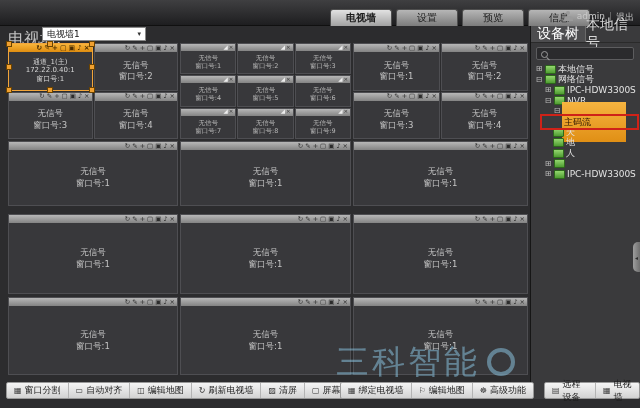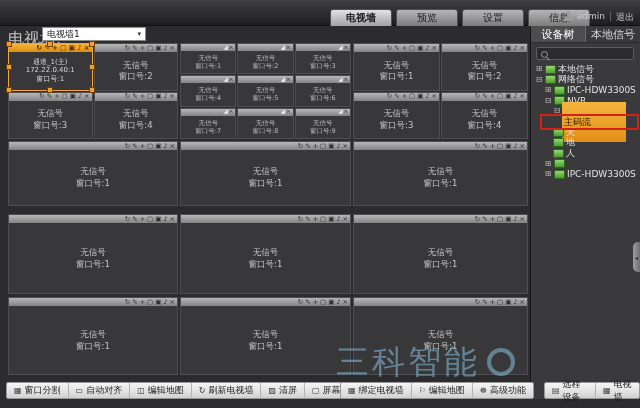--- a/index.html
+++ b/index.html
@@ -46,21 +46,21 @@
   .window.selected .win-header{background:linear-gradient(#f7b43a,#df8d10)}
   .window.selected .wicon{color:#4c2e00;font-weight:bold;font-size:7px}
   .window.selected .win-body{font-size:7px;gap:0;color:#d6d6d6}
   .sel-handle{position:absolute;width:4px;height:4px;background:#f0a030;border:1px solid #6b4300;z-index:6}
   .h-tl{left:-3px;top:-3px}.h-tm{left:calc(50% - 3px);top:-3px}.h-tr{right:-3px;top:-3px}
   .h-ml{left:-3px;top:calc(50% - 3px)}.h-mr{right:-3px;top:calc(50% - 3px)}
   .h-bl{left:-3px;bottom:-3px}.h-bm{left:calc(50% - 3px);bottom:-3px}.h-br{right:-3px;bottom:-3px}
   
   .sidebar{position:absolute;left:530px;top:26px;width:110px;height:373px;background:#3a3a3c;
     border-left:1px solid #161616;box-sizing:border-box}
-  .side-tabs{display:flex;height:16px;border-bottom:1px solid #2a2a2a;font-size:11px;color:#d8d8d8}
+  .side-tabs{display:flex;height:16px;border-bottom:1px solid #2a2a2a;font-size:14px;color:#d8d8d8}
   .side-tab{flex:1;display:flex;align-items:center;justify-content:center;cursor:pointer}
   .side-tab.active{background:#4d4d4f;color:#fff}
   .side-tab + .side-tab{border-left:1px solid #6a6a6a}
   .search-box{position:absolute;left:5px;top:21px;width:98px;height:13px;background:#2b2b2d;
     border:1px solid #5d5d5f;border-radius:2px;box-sizing:border-box}
   .search-icon{position:absolute;left:4px;top:3px;width:5px;height:5px;border:1px solid #9b9b9b;border-radius:50%}
   .search-icon::after{content:"";position:absolute;left:4.5px;top:4.5px;width:3.5px;height:1px;
     background:#9b9b9b;transform:rotate(45deg);transform-origin:0 0}
   .search-input{position:absolute;left:13px;top:1px;width:80px;height:9px;background:transparent;
     border:none;outline:none;color:#ddd;font-size:8px}
@@ -88,22 +88,22 @@
     z-index:20;pointer-events:none;opacity:.5}
   .wm-text{font-size:33px;font-weight:normal;color:#8fccea;letter-spacing:3px;line-height:1}
   .wm-logo{width:28px;height:28px;border:4px solid #8fccea;border-radius:50%;box-sizing:border-box}
 </style>
 </head>
 <body>
 
 <div class="header">
   <div class="main-tabs">
       <div class="tab active">电视墙</div>
+      <div class="tab">设置</div>
       <div class="tab">预览</div>
-      <div class="tab">设置</div>
       <div class="tab">信息</div>
     </div>
   <div class="user-area">
     <span class="person-icon"></span>
     <span>admin</span>
     <span class="user-sep">|</span>
     <span style="cursor:pointer">退出</span>
   </div>
 </div>
 

